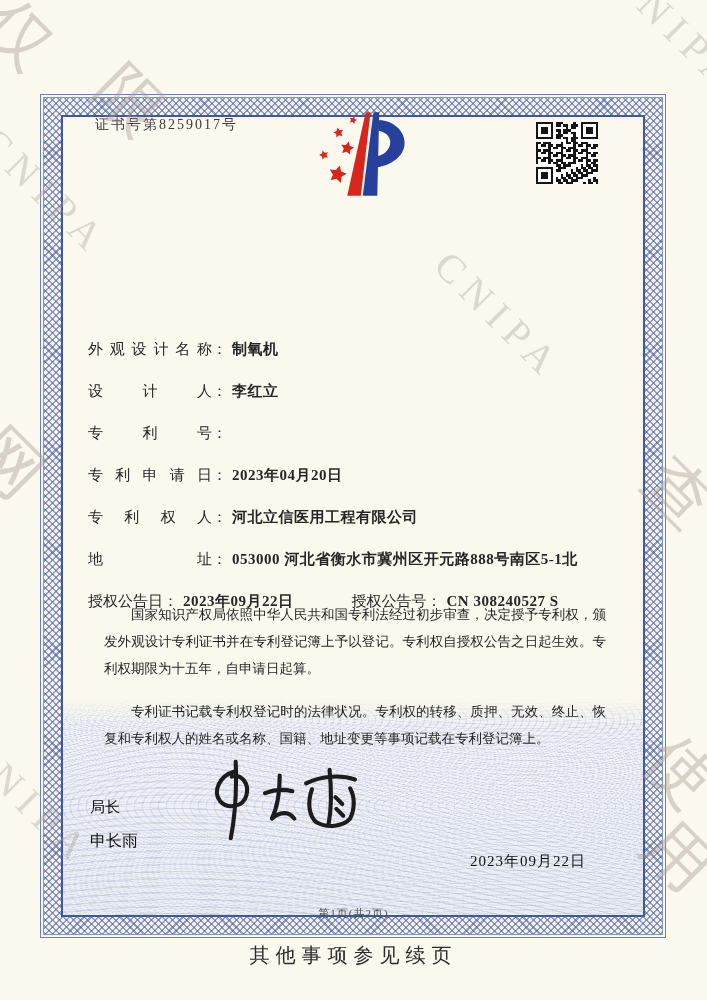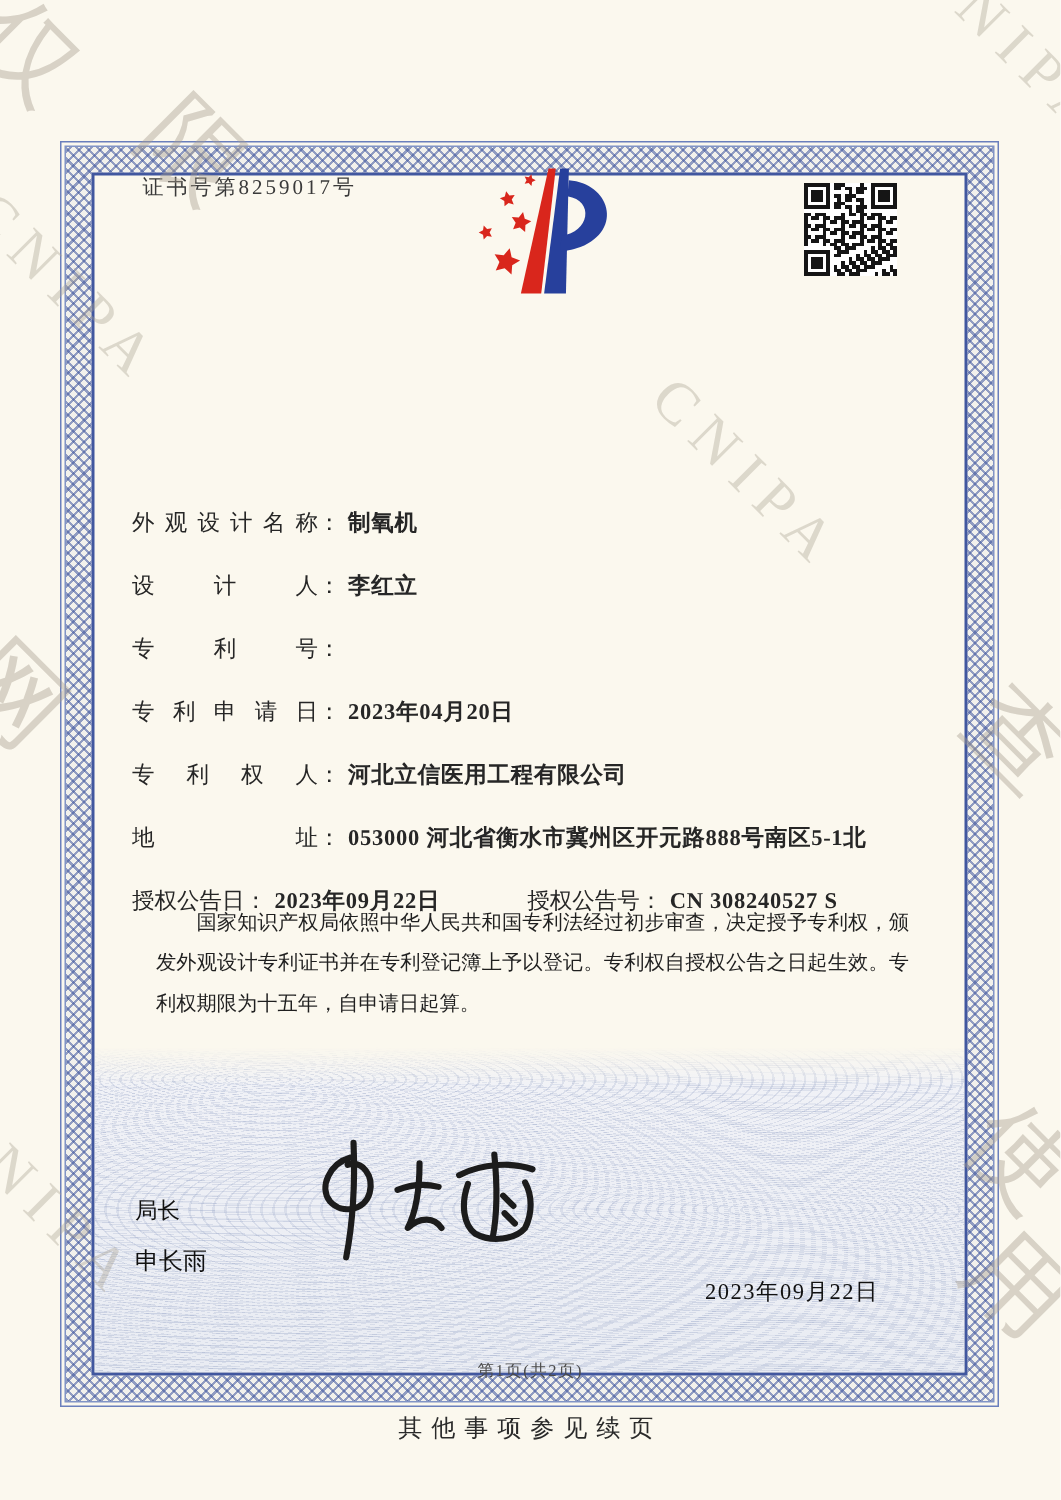--- a/index.html
+++ b/index.html
@@ -50,21 +50,21 @@
   .fcolon{flex:none;}
   .fvalue{margin-left:5px; letter-spacing:.5px; white-space:nowrap;font-weight:bold;}
   .grant-pair2{margin-left:58px; display:flex;}
   .paras{position:absolute; left:88px; top:585px; width:534px; font-size:13.5px; line-height:27px; text-align:justify; color:#1f1f1f;}
   .paras p{margin:16px; text-indent:2em;}
   .director-title{position:absolute; left:90px; top:798px; font-size:15px; color:#111;}
   .director-name{position:absolute; left:90px; top:831px; font-size:16px; color:#111;}
   .sig{position:absolute; left:202px; top:758px;}
   .issue-date{position:absolute; left:470px; top:852px; font-size:15px; letter-spacing:1px; color:#111;}
   .page-num{position:absolute; left:0; right:0; top:906px; text-align:center; font-size:11px; letter-spacing:1px; color:#4a4a4a; z-index:4;}
-  .cont-note{position:absolute; left:0; right:0; top:942px; text-align:center; font-size:16px; letter-spacing:6px; color:#2a2a2a;}
+  .cont-note{position:absolute; left:0; right:0; top:942px; text-align:center; font-size:20px; letter-spacing:6px; color:#2a2a2a;}
   
   .wm{position:absolute; z-index:5; pointer-events:none; color:rgba(166,158,142,.42);
       font-family:"Liberation Serif",serif; white-space:nowrap;}
   .wm-cjk{font-size:66px; transform:rotate(45deg);}
   .wm-lat{font-size:40px; letter-spacing:9px; transform:rotate(45deg); color:rgba(170,162,146,.38);}
   .wm1{left:-14px; top:-10px;}
   .wm2{left:96px; top:56px;}
   .wm3{left:-36px; top:168px;}
   .wm4{left:418px; top:292px;}
   .wm5{left:-24px; top:418px;}
@@ -402,20 +402,21 @@
         <span class="grant-pair2">
           <span>授权公告号</span>
             <span>：</span>
           <span class="fvalue">CN 308240527 S</span>
         </span>
       </div>
     </div>
 
     <div class="paras">
       <p>国家知识产权局依照中华人民共和国专利法经过初步审查，决定授予专利权，颁发外观设计专利证书并在专利登记簿上予以登记。专利权自授权公告之日起生效。专利权期限为十五年，自申请日起算。</p>
+      <p>专利证书记载专利权登记时的法律状况。专利权的转移、质押、无效、终止、恢复和专利权人的姓名或名称、国籍、地址变更等事项记载在专利登记簿上。</p>
     </div>
 
     <div class="director-title">局长</div>
     <div class="director-name">申长雨</div>
 
     <div class="sig">
       <svg width="172" height="88" viewBox="0 0 175 90">
         <path d="M32 14 C18 18 10 34 18 44 C26 53 42 50 45 38 C48 26 40 16 30 19"></path>
         <path d="M34 4 C35 28 34 56 29 82"></path>
         <path d="M64 36 C74 32 84 32 92 34"></path>

